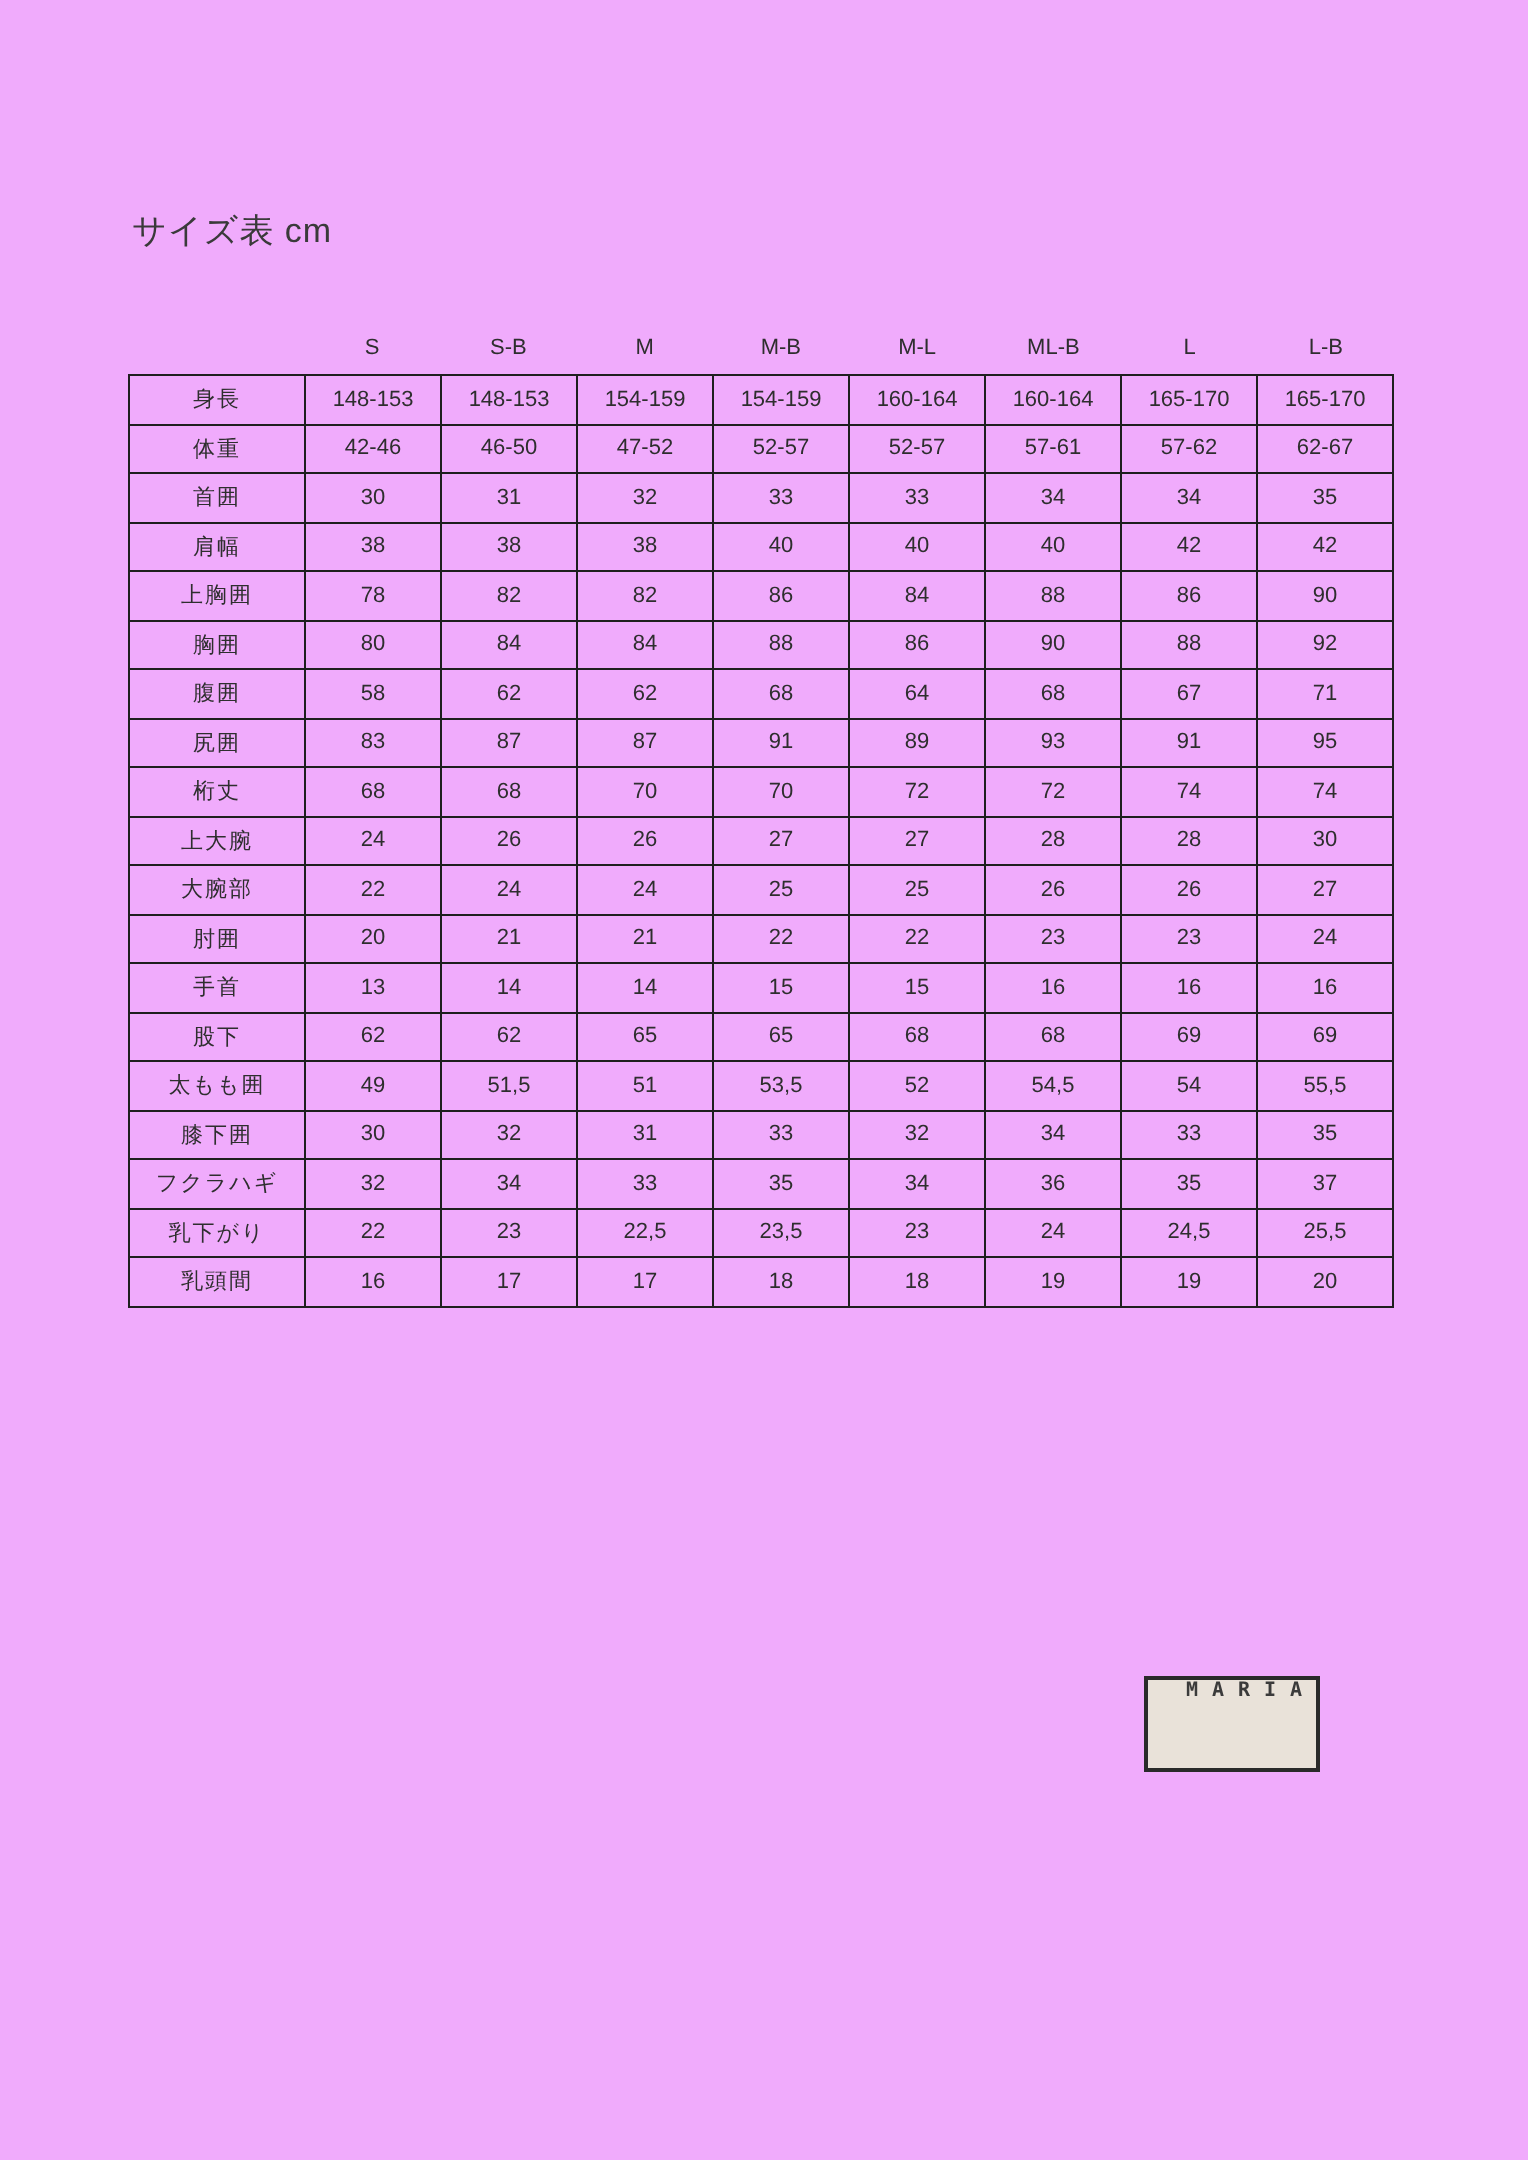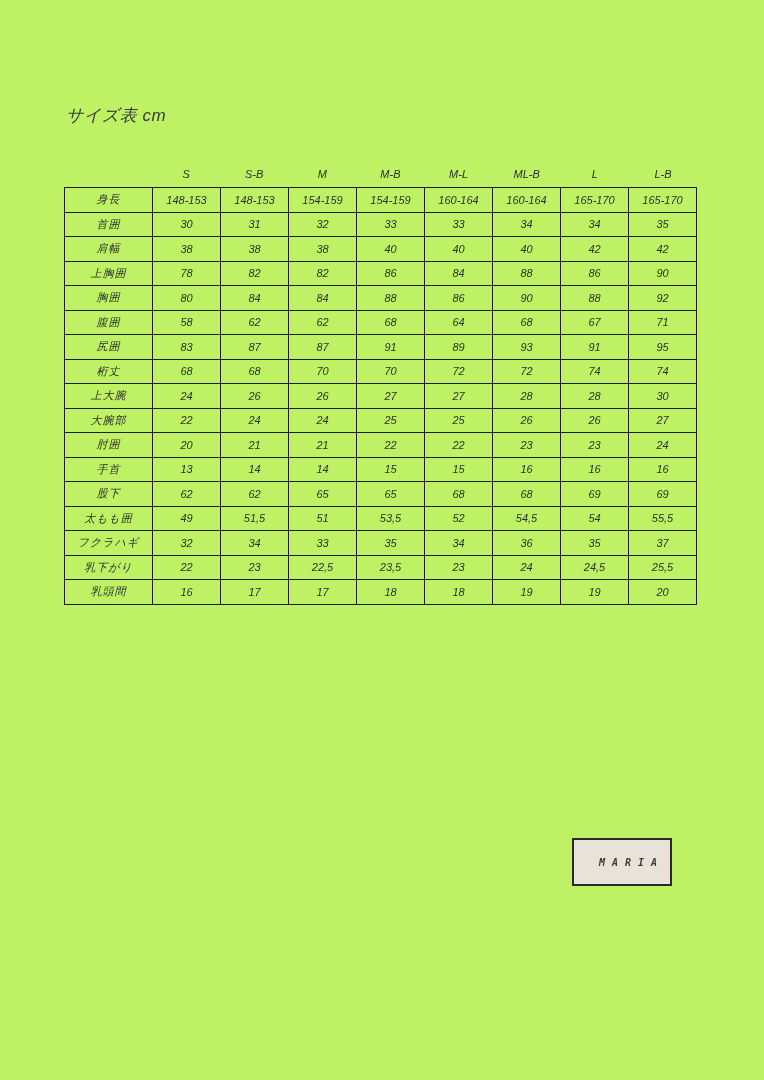--- a/index.html
+++ b/index.html
@@ -5,23 +5,22 @@
   html, body {
     margin: 0;
     padding: 0;
     background: #ffffff;
     font-family: "Liberation Sans", "DejaVu Sans", sans-serif;
   }
   .page {
     position: relative;
     width: 764px;
     height: 1080px;
-    background: #bef264;
+    background: #f0abfc;
     overflow: hidden;
-    font-style: italic;
   }
   .page-title {
     position: absolute;
     left: 66px;
     top: 104px;
     font-size: 17px;
     color: #3a3a3a;
     letter-spacing: 0.5px;
   }
   .chart-wrap {
@@ -57,27 +56,27 @@
     font-size: 11px;
     color: #2e2e2e;
     overflow: hidden;
     white-space: nowrap;
   }
   td.row-label { letter-spacing: 1px; }
   .brand-logo {
     position: absolute;
     left: 572px;
     top: 838px;
-    width: 100px;
+    width: 88px;
     height: 48px;
     box-sizing: border-box;
     border: 2px solid #2a2a2a;
     background: #e9e2d9;
     display: flex;
-    align-items: center;
+    align-items: flex-start;
     justify-content: center;
     padding-left: 12px;
   }
   .brand-logo-text {
     font-family: "DejaVu Sans Mono", "Liberation Mono", monospace;
     font-size: 10px;
     font-weight: bold;
     letter-spacing: 7px;
     text-indent: 7px;
     color: #3b3b3b;
@@ -120,20 +119,31 @@
             <td>148-153</td>
             <td>148-153</td>
             <td>154-159</td>
             <td>154-159</td>
             <td>160-164</td>
             <td>160-164</td>
             <td>165-170</td>
             <td>165-170</td>
           </tr>
           <tr>
+            <td class="row-label">体重</td>
+            <td>42-46</td>
+            <td>46-50</td>
+            <td>47-52</td>
+            <td>52-57</td>
+            <td>52-57</td>
+            <td>57-61</td>
+            <td>57-62</td>
+            <td>62-67</td>
+          </tr>
+          <tr>
             <td class="row-label">首囲</td>
             <td>30</td>
             <td>31</td>
             <td>32</td>
             <td>33</td>
             <td>33</td>
             <td>34</td>
             <td>34</td>
             <td>35</td>
           </tr>
@@ -263,20 +273,31 @@
             <td>49</td>
             <td>51,5</td>
             <td>51</td>
             <td>53,5</td>
             <td>52</td>
             <td>54,5</td>
             <td>54</td>
             <td>55,5</td>
           </tr>
           <tr>
+            <td class="row-label">膝下囲</td>
+            <td>30</td>
+            <td>32</td>
+            <td>31</td>
+            <td>33</td>
+            <td>32</td>
+            <td>34</td>
+            <td>33</td>
+            <td>35</td>
+          </tr>
+          <tr>
             <td class="row-label">フクラハギ</td>
             <td>32</td>
             <td>34</td>
             <td>33</td>
             <td>35</td>
             <td>34</td>
             <td>36</td>
             <td>35</td>
             <td>37</td>
           </tr>

